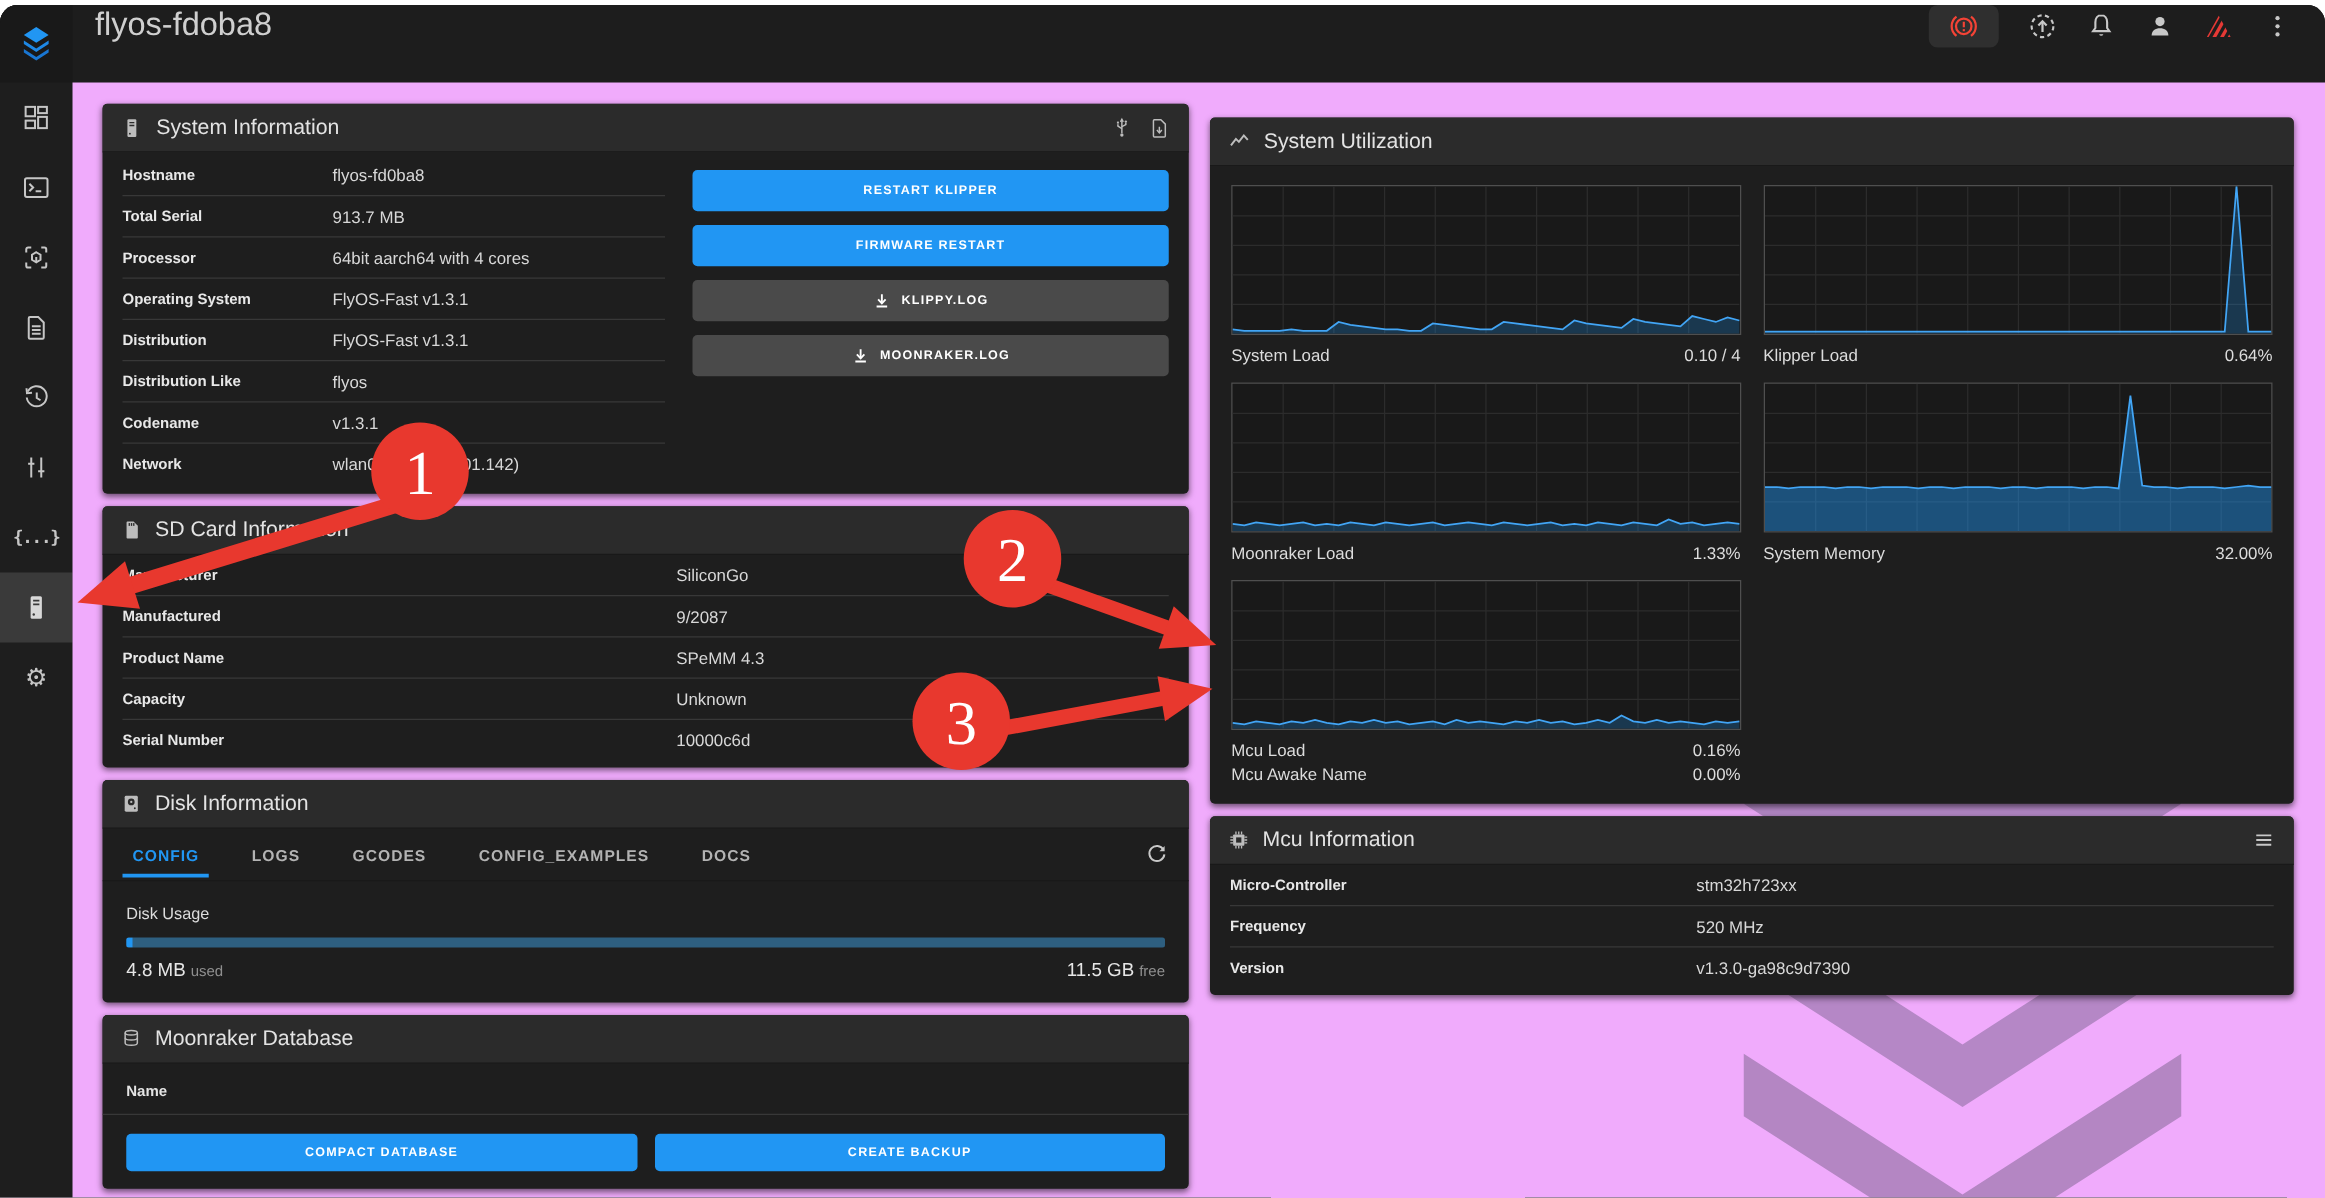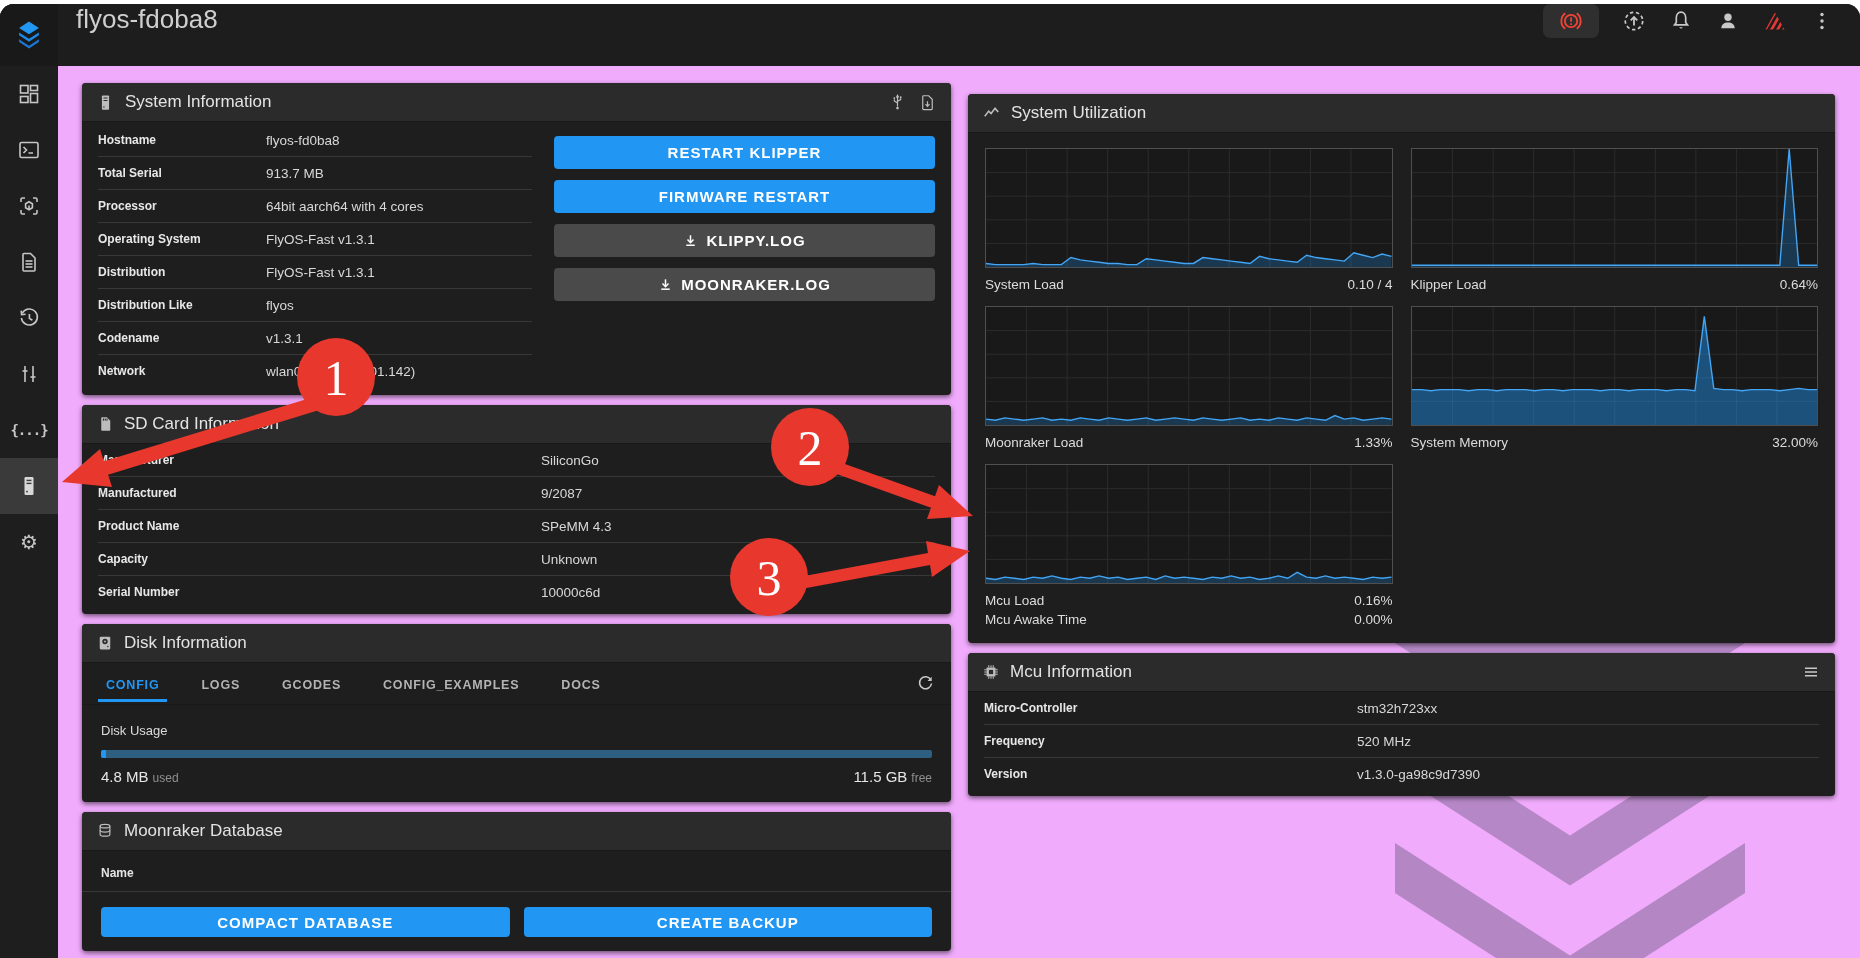--- a/index.html
+++ b/index.html
@@ -33,21 +33,21 @@
   .kv-row{height:32px;display:flex;align-items:center;border-bottom:1px solid #383838;}
   .kv-row:last-child{border-bottom:none;}
   .kv-label{font-size:12px;font-weight:bold;color:#e8e8e8;}
   .kv-value{font-size:13.5px;color:#d8d8d8;}
   
   .si-body{display:flex;padding:2px 16px 8px;}
   .si-table{width:434px;}
   .si-table .kv-label{width:168px;flex:0 0 168px;}
   .si-buttons{flex:1;display:flex;flex-direction:column;gap:11px;padding:12px 0 0 22px;}
   .btn{height:33px;border-radius:4px;display:flex;align-items:center;justify-content:center;gap:8px;
-    font-size:15px;font-weight:bold;letter-spacing:1px;color:#fff;cursor:pointer;user-select:none;text-align:center;}
+    font-size:10px;font-weight:bold;letter-spacing:1px;color:#fff;cursor:pointer;user-select:none;text-align:center;}
   .btn.primary{background:#2196f3;}
   .btn.gray{background:#4a4a4a;}
   
   .sd-body,.mcu-body{padding:0 16px 6px;}
   .sd-body .kv-label{flex:0 0 443px;}
   .mcu-body .kv-label{flex:0 0 373px;}
   
   .tabs{height:41px;display:flex;align-items:center;padding:0 16px;border-bottom:1px solid #191919;}
   .tab{margin-right:26px;padding:13px 8px 10px;font-size:12.5px;font-weight:bold;letter-spacing:.8px;color:#b3b3b3;cursor:pointer;}
   .tab.active{color:#2196f3;border-bottom:3px solid #2196f3;padding-bottom:7px;}
@@ -531,21 +531,21 @@
                   </g>
                   <polygon class="carea" style="fill-opacity:0.25" points="0,40 0.00,38.40 2.33,38.80 4.65,38.00 6.98,38.40 9.30,38.80 11.63,38.00 13.95,38.40 16.28,37.60 18.60,38.40 20.93,38.80 23.26,38.00 25.58,38.40 27.91,37.60 30.23,38.40 32.56,38.00 34.88,38.80 37.21,38.40 39.53,38.00 41.86,38.80 44.19,37.60 46.51,38.40 48.84,38.00 51.16,38.40 53.49,38.80 55.81,38.00 58.14,38.40 60.47,37.60 62.79,38.40 65.12,38.00 67.44,38.80 69.77,38.40 72.09,37.60 74.42,38.40 76.74,36.40 79.07,38.00 81.40,38.40 83.72,37.60 86.05,38.40 88.37,38.00 90.70,38.40 93.02,38.80 95.35,38.00 97.67,38.40 100.00,38.00 100,40"></polygon>
                   <polyline class="cline" vector-effect="non-scaling-stroke" points="0.00,38.40 2.33,38.80 4.65,38.00 6.98,38.40 9.30,38.80 11.63,38.00 13.95,38.40 16.28,37.60 18.60,38.40 20.93,38.80 23.26,38.00 25.58,38.40 27.91,37.60 30.23,38.40 32.56,38.00 34.88,38.80 37.21,38.40 39.53,38.00 41.86,38.80 44.19,37.60 46.51,38.40 48.84,38.00 51.16,38.40 53.49,38.80 55.81,38.00 58.14,38.40 60.47,37.60 62.79,38.40 65.12,38.00 67.44,38.80 69.77,38.40 72.09,37.60 74.42,38.40 76.74,36.40 79.07,38.00 81.40,38.40 83.72,37.60 86.05,38.40 88.37,38.00 90.70,38.40 93.02,38.80 95.35,38.00 97.67,38.40 100.00,38.00"></polyline>
                 </svg>
               </div>
             <div class="mon-stat">
                 <span>Mcu Load</span>
                 <span>0.16%</span>
               </div>
             <div class="mon-stat second">
-                <span>Mcu Awake Time</span>
+                <span>Mcu Awake Name</span>
                 <span>0.00%</span>
               </div>
           </div>
           <div class="monitor"></div>
         </div>
       </div>
 
       <div class="card">
         <div class="card-header">
           <svg class="ic" width="18" height="18" viewBox="0 0 24 24">

